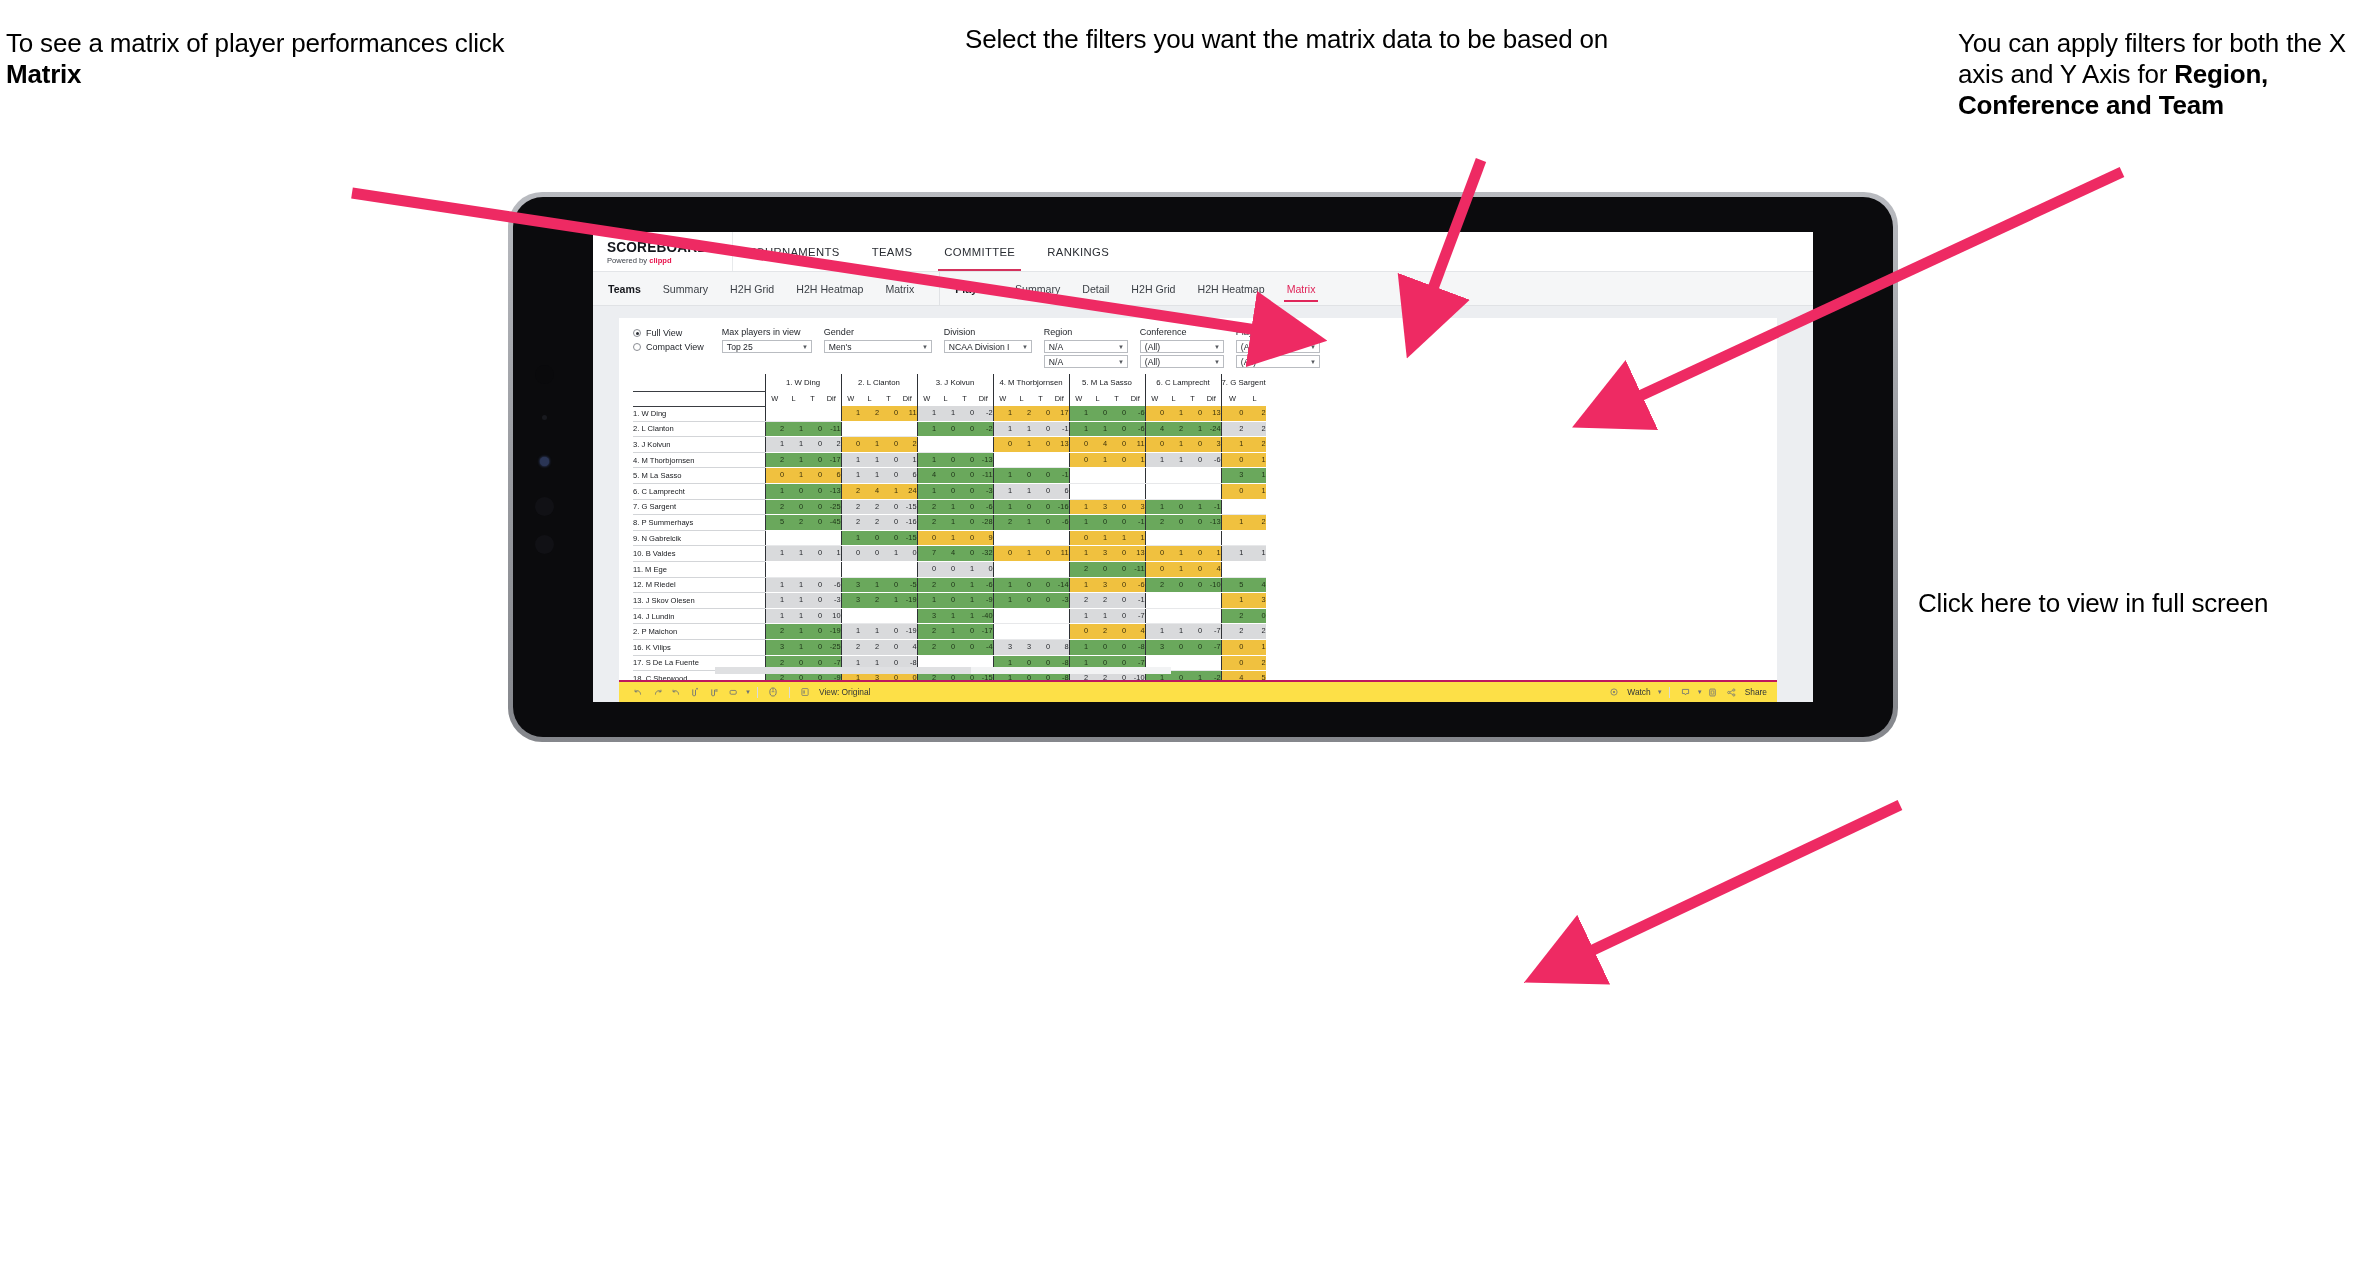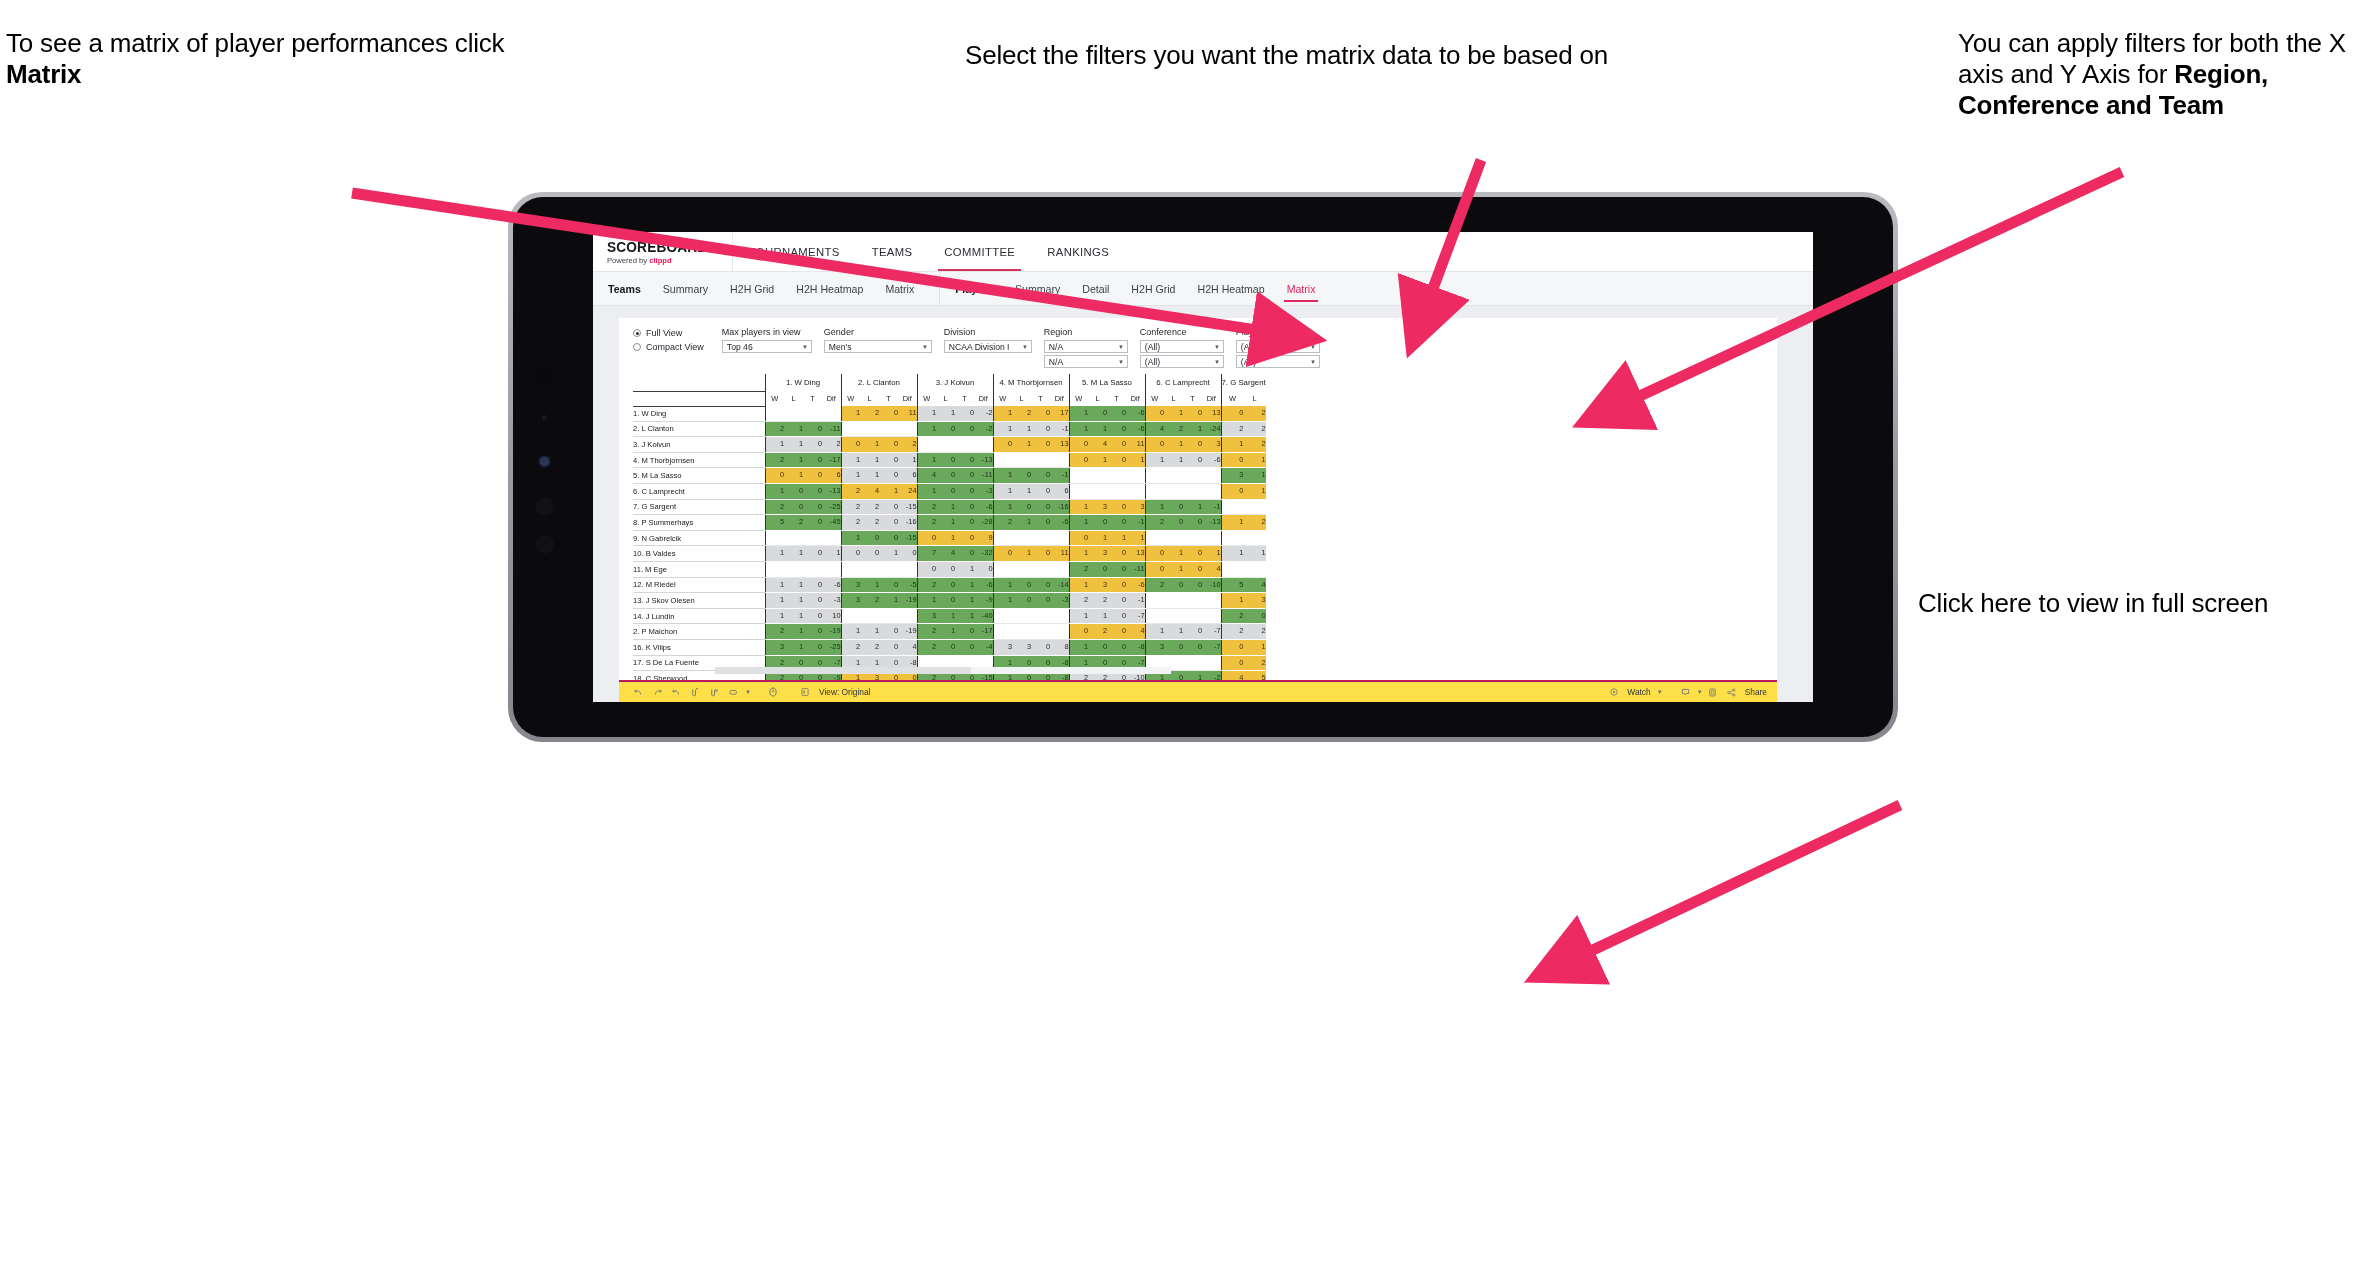--- a/index.html
+++ b/index.html
@@ -15,21 +15,21 @@
   .annot {
     position: absolute;
     color: #000;
     font-size: 26px;
     line-height: 1.20;
     font-weight: 400;
     letter-spacing: -0.2px;
   }
   .annot b { font-weight: 700; }
   #annot-left   { left: 6px;   top: 28px;  width: 560px; }
-  #annot-mid    { left: 965px; top: 40px;  width: 790px; }
+  #annot-mid    { left: 965px; top: 24px;  width: 790px; }
   #annot-right  { left: 1958px;top: 28px;  width: 420px; }
   #annot-full   { left: 1918px;top: 588px; width: 440px; }
 
   .arrow-svg { position:absolute; left:0; top:0; width:2378px; height:1280px; pointer-events:none; }
 
   
   #tablet {
     position: absolute; left: 508px; top: 192px;
     width: 1390px; height: 550px;
   }
@@ -236,21 +236,21 @@
                 </div>
                 <div class="radio-row">
                   <span class="radio"></span>
                   <span>Compact View</span>
                 </div>
               </div>
 
               <div class="fcol">
                 <div class="flabel">Max players in view</div>
                 <div class="sel w90">
-                  <span>Top 46</span>
+                  <span>Top 25</span>
                   <span class="cv">▼</span>
                 </div>
               </div>
 
               <div class="fcol">
                 <div class="flabel">Gender</div>
                 <div class="sel w88">
                   <span>Men's</span>
                   <span class="cv">▼</span>
                 </div>

